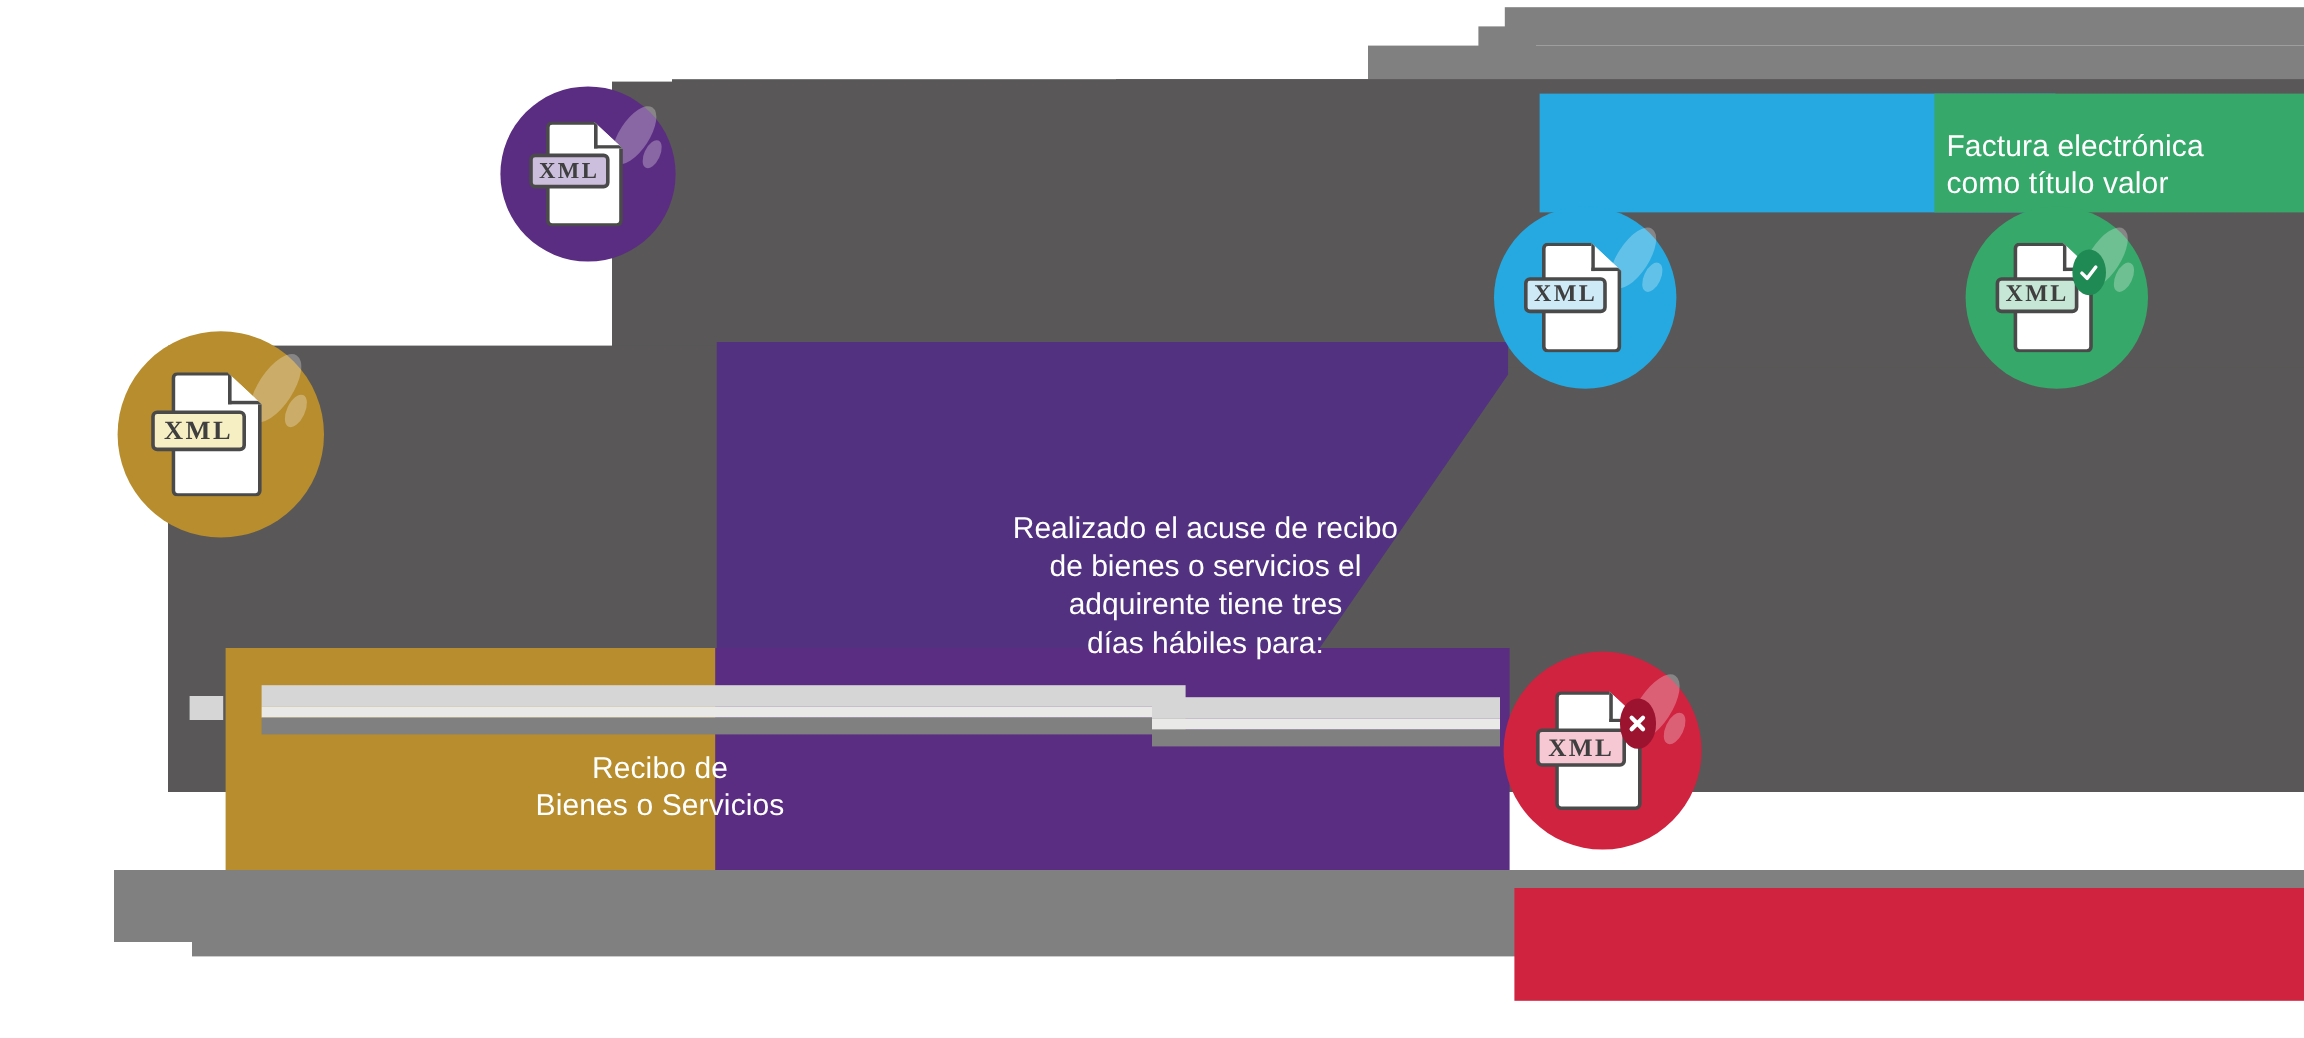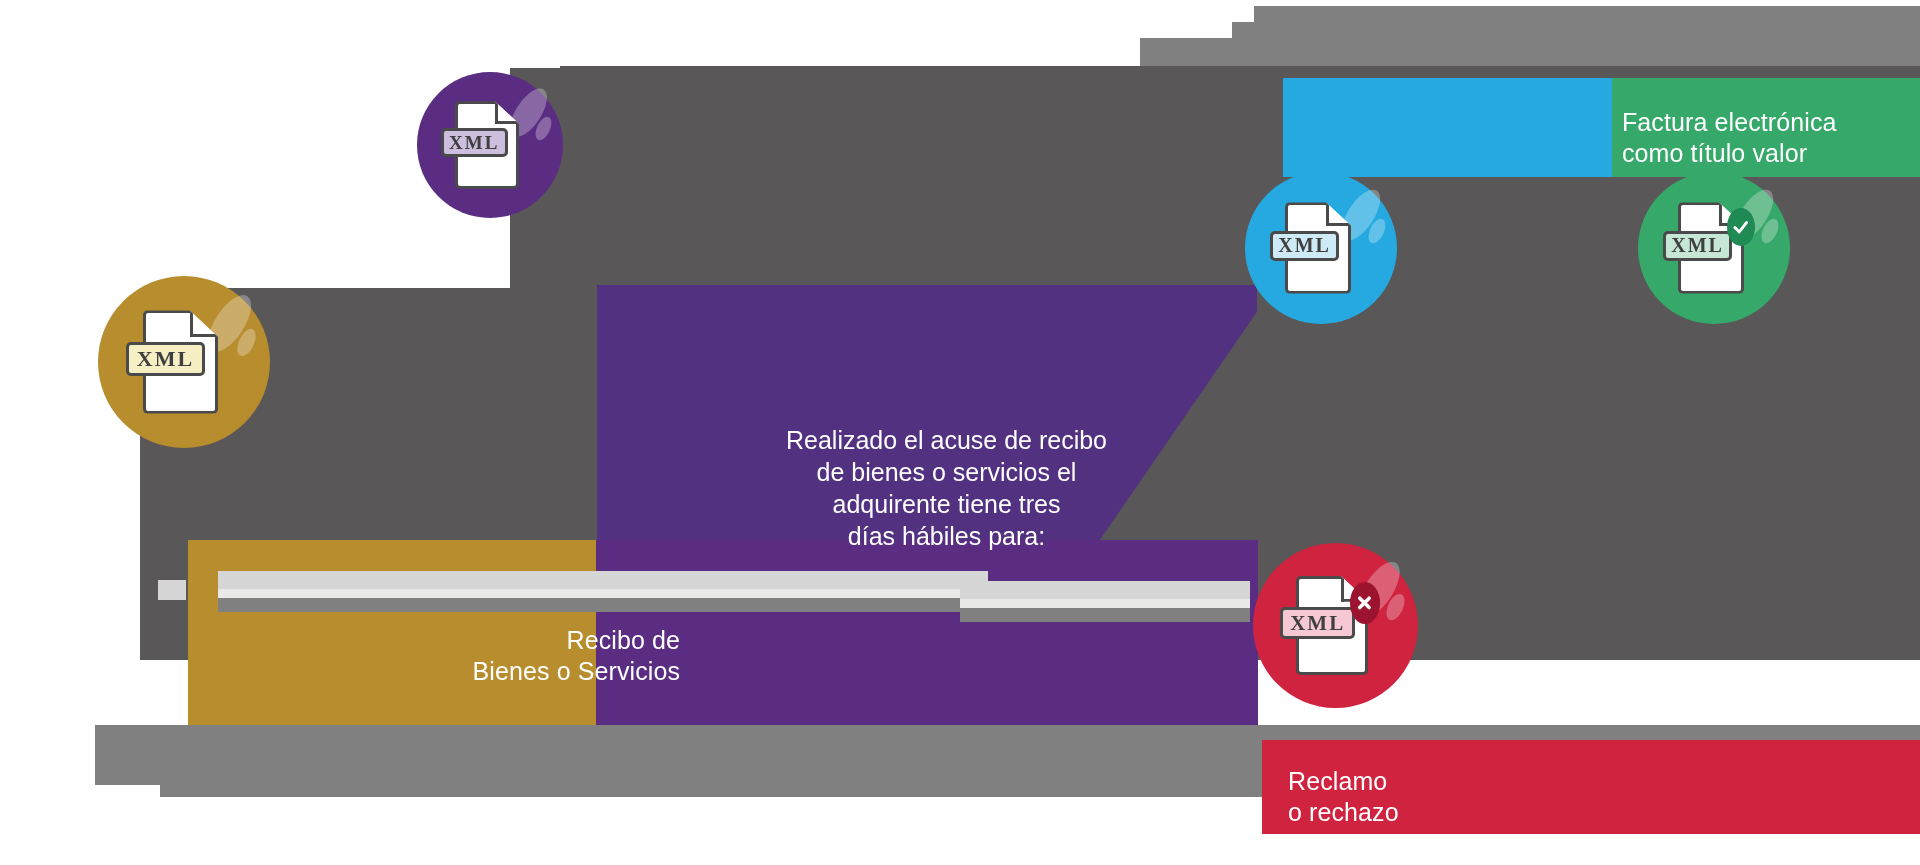--- a/index.html
+++ b/index.html
@@ -257,25 +257,23 @@
           <line x1="18" y1="6" x2="6" y2="18"></line>
         </svg>
       </div>
     </div>
   </div>
 
 
   <div class="label label-left" style="left:1622px; top:107px; width:330px;">Factura electrónica
 como título valor</div>
 
-  <div class="center-note" style="left:774px; top:424px; width:345px;">Realizado el acuse  de recibo
+  <div class="center-note" style="left:832px; top:424px; width:345px;">Realizado el acuse  de recibo
 de bienes o servicios el
 adquirente tiene tres
 días hábiles para:</div>
 
 
-  <div class="label label-center" style="left:400px; top:625px; width:280px;text-align:right;">Recibo de
+  <div class="label label-center" style="left:410px; top:625px; width:280px;">Recibo de
 Bienes o Servicios</div>
 
-  <div class="label label-left" style="left:1288px; top:766px; width:300px;">Reclamo
-o rechazo</div>
 
 </div>
 
 </body></html>

